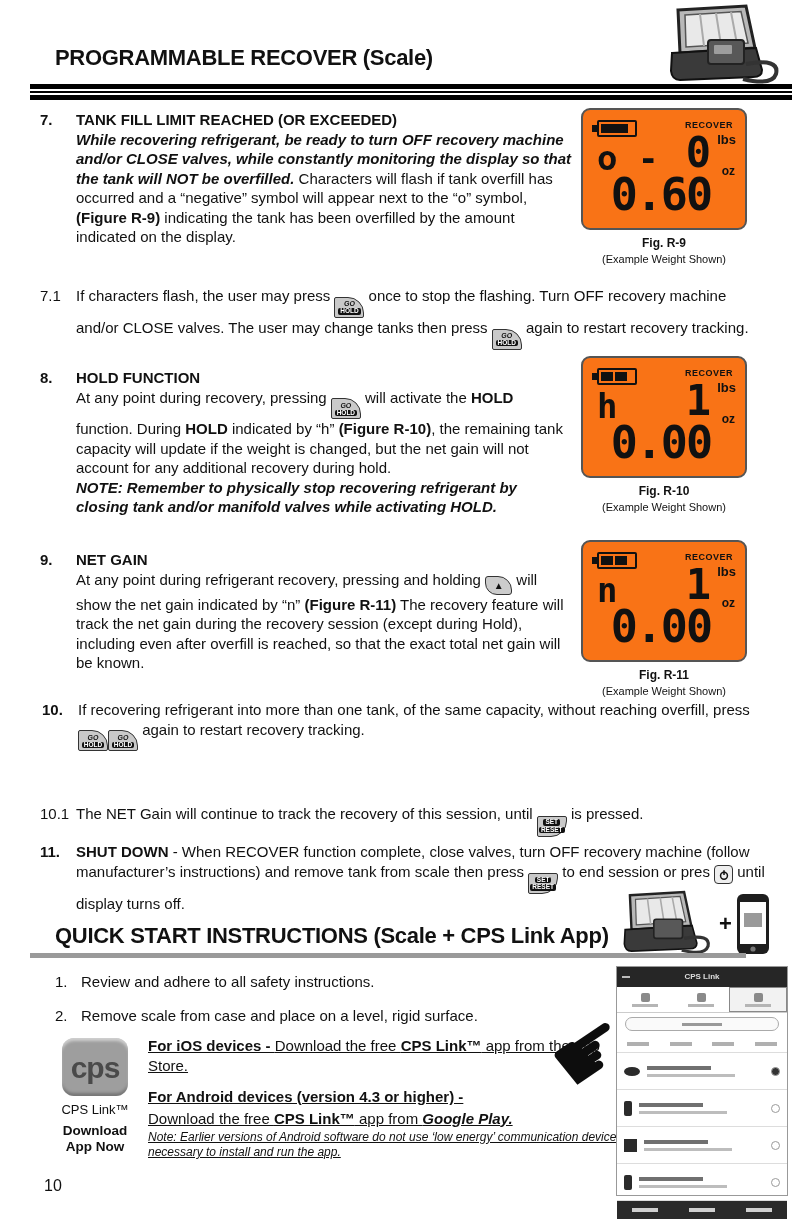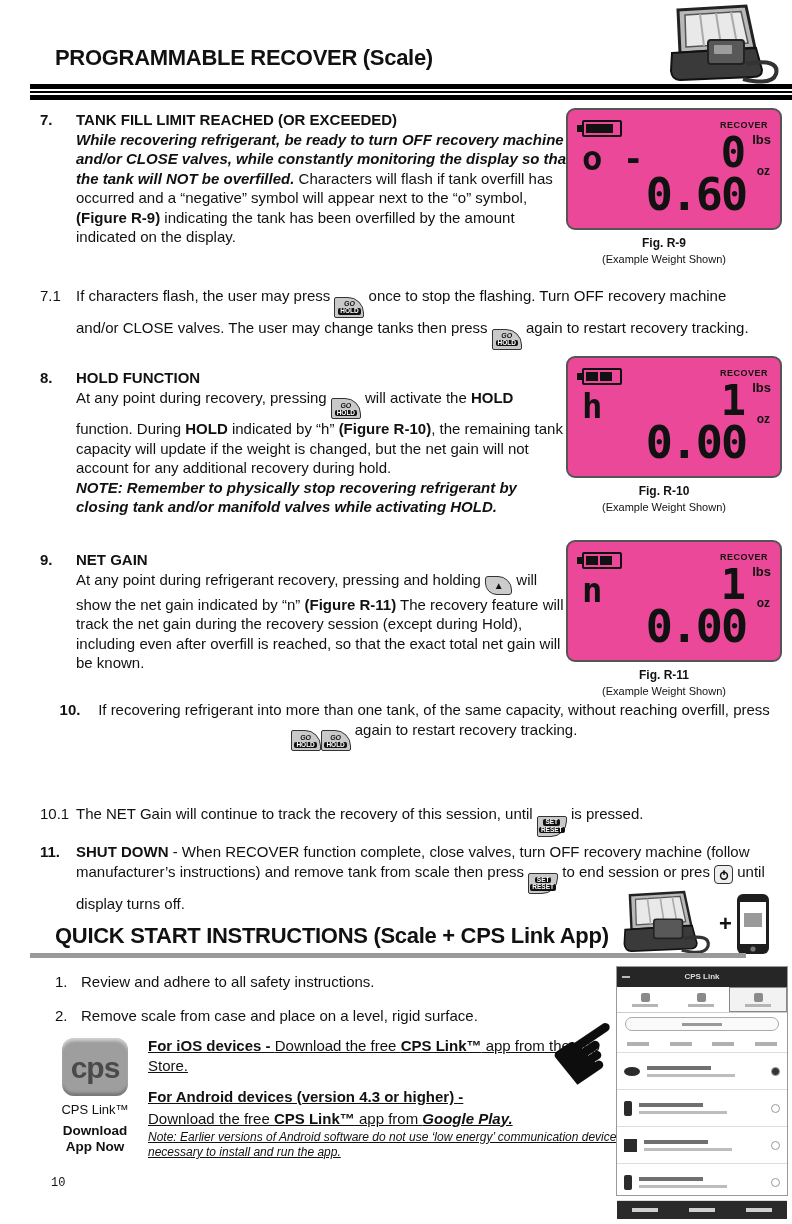--- a/index.html
+++ b/index.html
@@ -48,22 +48,22 @@
   }
   .btn-pwr {
     display:inline-flex; align-items:center; justify-content:center;
     width:19px; height:19px; background:#eee; border:1.6px solid #333; border-radius:4px;
     vertical-align:-4px;
   }
 
   
   .fig { position:absolute; width:196px; text-align:center; }
   .lcd {
-    position:relative; width:216px; height:122px; margin:0 auto;
-    background:#ec4899; border:2px solid #555; border-radius:9px;
+    position:relative; width:166px; height:122px; margin:0 auto;
+    background:#f97316; border:2px solid #555; border-radius:9px;
     font-family:"DejaVu Sans Mono", monospace;
   }
   .bat { position:absolute; top:10px; left:14px; width:40px; height:17px; border:2px solid #111; border-radius:2px; display:flex; align-items:center; padding-left:2px; gap:2px; }
   .bat::before { content:""; position:absolute; left:-7px; top:3px; width:5px; height:7px; background:#111; }
   .bat .seg { width:12px; height:9px; background:#111; }
   .bat.full .seg1 { width:27px; }
   .lcd-recover { position:absolute; top:10px; right:12px; font-family:"Liberation Sans",sans-serif; font-size:9px; font-weight:bold; letter-spacing:.5px; }
   .lcd-lbs { position:absolute; top:22px; right:9px; font-family:"Liberation Sans",sans-serif; font-size:13px; font-weight:bold; }
   .lcd-ind { position:absolute; top:26px; left:14px; font-size:34px; font-weight:900; }
   .lcd-lbsval { position:absolute; top:16px; right:34px; font-size:42px; font-weight:900; }
@@ -115,21 +115,21 @@
   .app-row .ric.tall { width:8px; height:15px; border-radius:2px; }
   .app-row .bars { flex:1; }
   .app-row .t1 { width:64px; height:4px; background:#707070; margin-bottom:4px; }
   .app-row .t2 { width:88px; height:3px; background:#bdbdbd; }
   .app-row .chev { width:9px; height:9px; border:1px solid #9a9a9a; border-radius:50%; flex:none; }
   .app-row .chev.dot { background:#333; }
   .app-footer { height:18px; background:#2a2a2a; display:flex; align-items:center; justify-content:space-around; }
   .app-footer .f { width:26px; height:4px; background:#cfcfcf; }
   .hand { position:absolute; left:-66px; top:42px; font-size:86px; color:#0d0d0d; transform:rotate(-34deg); line-height:1; font-family:"DejaVu Sans", sans-serif; }
 
-  .page-num { position:absolute; left:51px; top:1176px; font-size:12px;font-family:Liberation Mono, monospace; }
+  .page-num { position:absolute; left:44px; top:1176px; font-size:16px; }
 </style>
 </head>
 <body>
 
 <div class="page">
 
   <h1 class="masthead-title">PROGRAMMABLE RECOVER (Scale)</h1>
   <svg class="case-art" viewBox="0 0 138 84">
     <path d="M30 6 L98 2 L107 44 L32 49 Z" fill="#b8b8b8" stroke="#222" stroke-width="3"></path>
     <path d="M37 11 L93 7.5 L100 39 L38 43 Z" fill="#e9e9e9" stroke="#555" stroke-width="1.5"></path>
@@ -239,21 +239,21 @@
       <span class="lcd-lbs">lbs</span>
       <span class="lcd-ind">n</span>
       <span class="lcd-lbsval">1</span>
       <span class="lcd-ozval">0.00</span>
       <span class="lcd-oz">oz</span>
     </div>
     <div class="fig-cap">Fig. R-11</div>
     <div class="fig-sub">(Example Weight Shown)</div>
   </div>
 
-  <div class="sec" style="left:52px; top:700px; width:728px;text-align:center;">
+  <div class="sec" style="left:42px; top:700px; width:728px;">
     <div class="item">
       <span class="inum b">10.</span>
       <div class="itxt">
         <p><span>If recovering refrigerant into more than one tank, of the same capacity, without reaching overfill, press </span><span class="btn-gh">
               <span class="top">GO</span>
               <span class="bot">HOLD</span>
             </span><span class="btn-gh">
               <span class="top">GO</span>
               <span class="bot">HOLD</span>
             </span><span> again to restart recovery tracking.</span></p>

